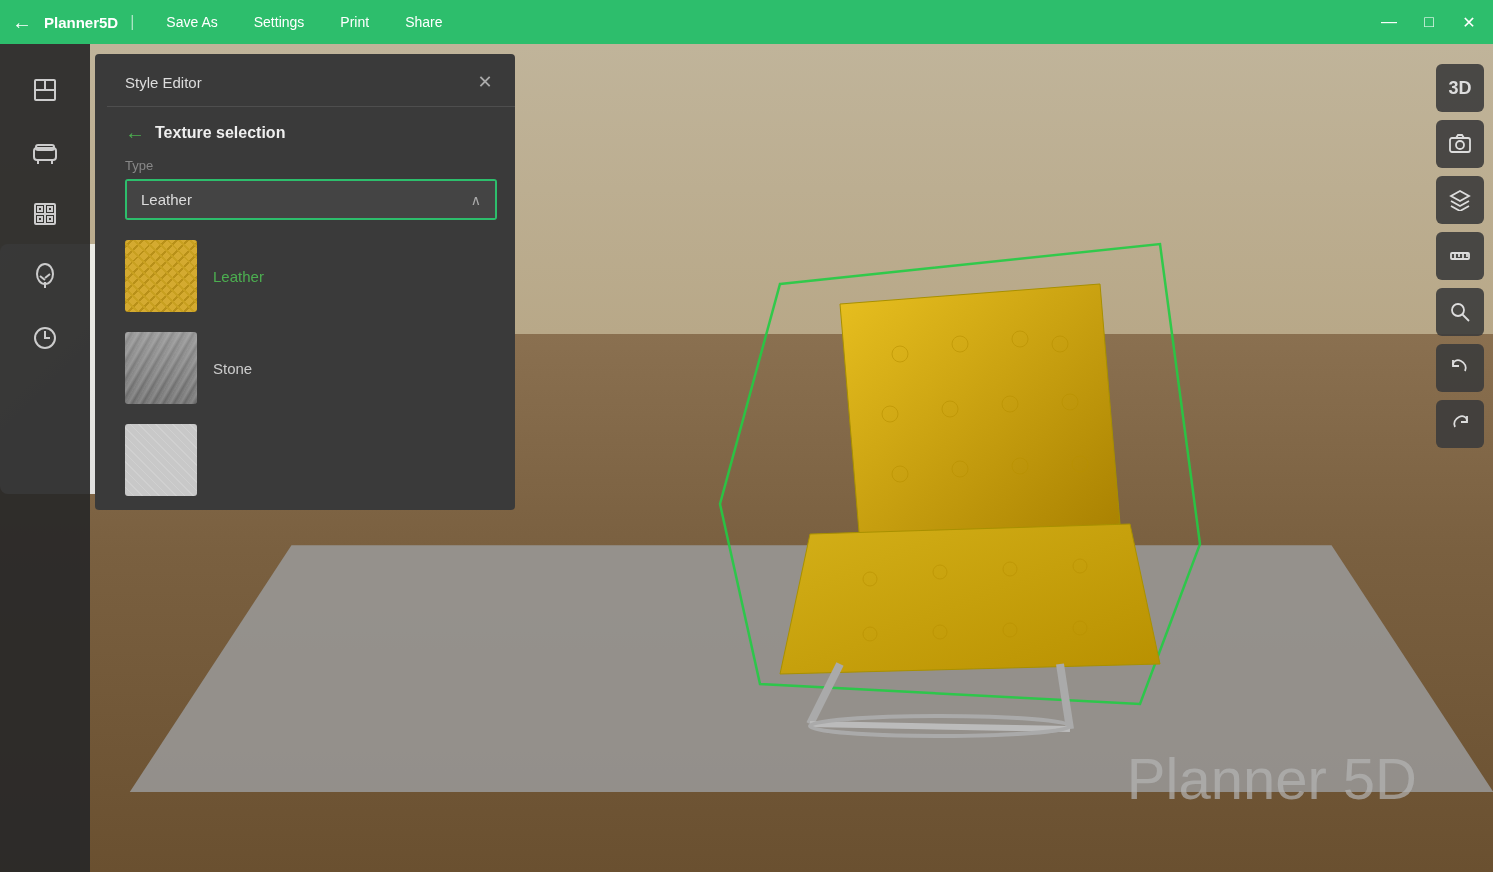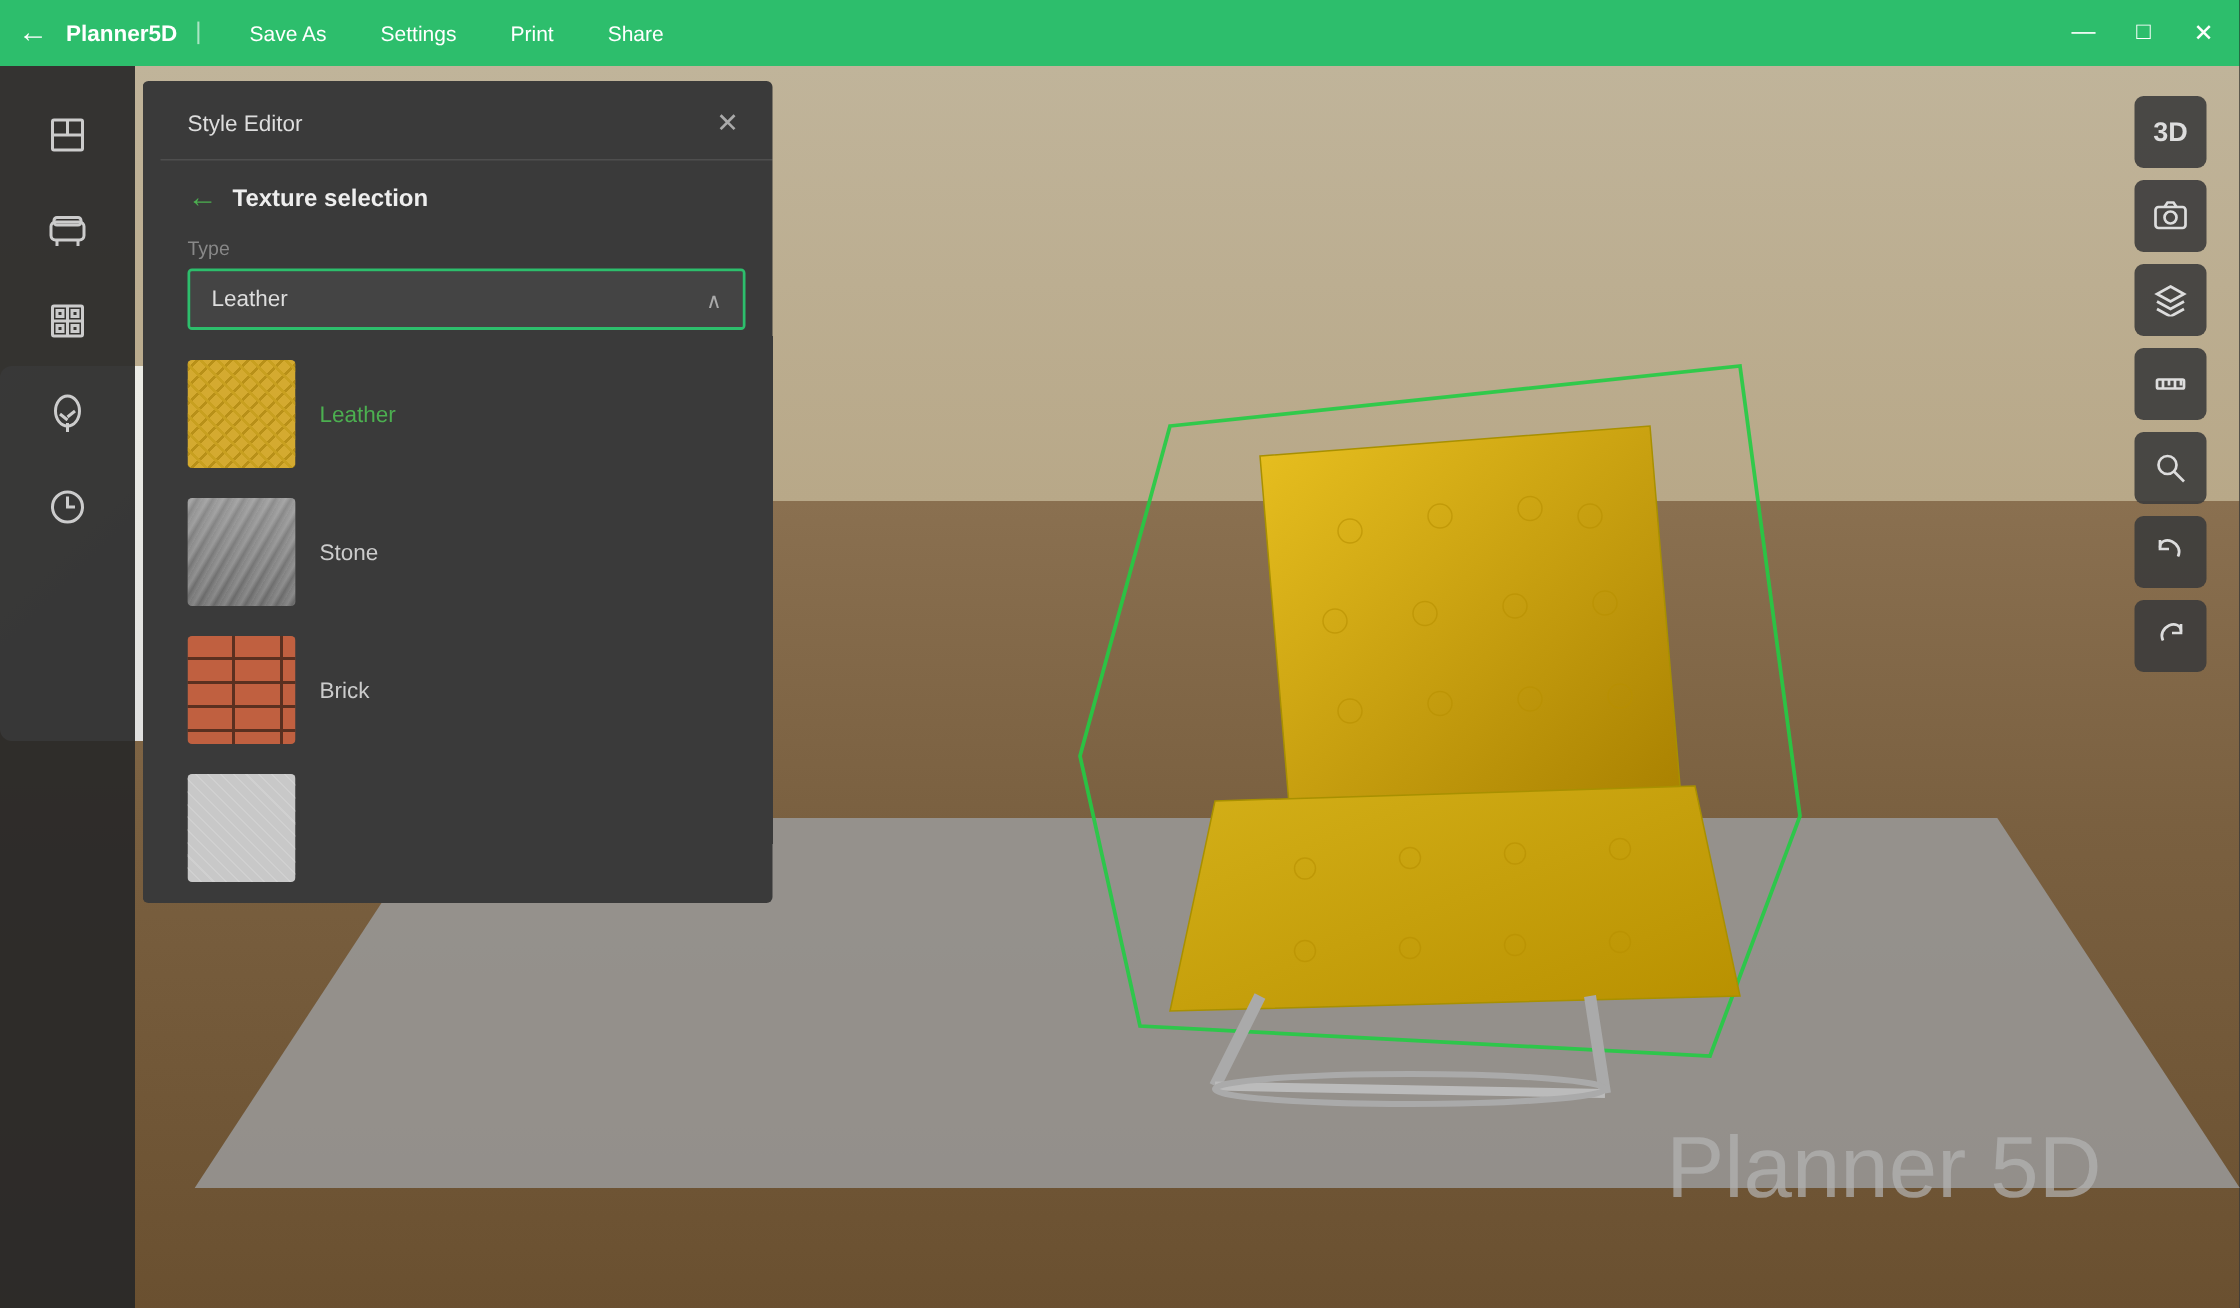--- a/index.html
+++ b/index.html
@@ -138,21 +138,21 @@
       border-radius: 6px;
       cursor: pointer;
       color: #ccc;
       font-size: 22px;
     }
 
     
     #right-sidebar {
       position: absolute;
       top: 0;
-      right: 17px;
+      right: 4px;
       width: 58px;
       height: 100%;
       display: flex;
       flex-direction: column;
       align-items: center;
       padding: 20px 0;
       gap: 8px;
       z-index: 50;
     }
     .right-btn {
@@ -324,21 +324,21 @@
           45deg,
           #d0d0d0 0, #d0d0d0 1px, transparent 1px, transparent 6px
         ),
         #c8c8c8;
     }
 
     
     #watermark {
       position: absolute;
       bottom: 60px;
-      right: 92px;
+      right: 76px;
       color: rgba(180, 180, 180, 0.7);
       font-size: 58px;
       font-weight: 300;
       pointer-events: none;
       z-index: 10;
     }
 
     
     #chair-svg {
       width: 100%;
@@ -549,24 +549,20 @@
 
     <div class="texture-item selected">
           <div class="texture-thumb thumb-leather"></div>
           <span class="texture-name">Leather</span>
         </div>
         <div class="texture-item">
           <div class="texture-thumb thumb-stone"></div>
           <span class="texture-name">Stone</span>
         </div>
         <div class="texture-item">
-          <div class="texture-thumb thumb-brick"></div>
-          <span class="texture-name">Brick</span>
-        </div>
-        <div class="texture-item">
           <div class="texture-thumb thumb-plaster"></div>
         </div>
       </div>
   </div>
 
   <div id="watermark">
     <span>Planner 5D</span>
   </div>
 
 </div>

